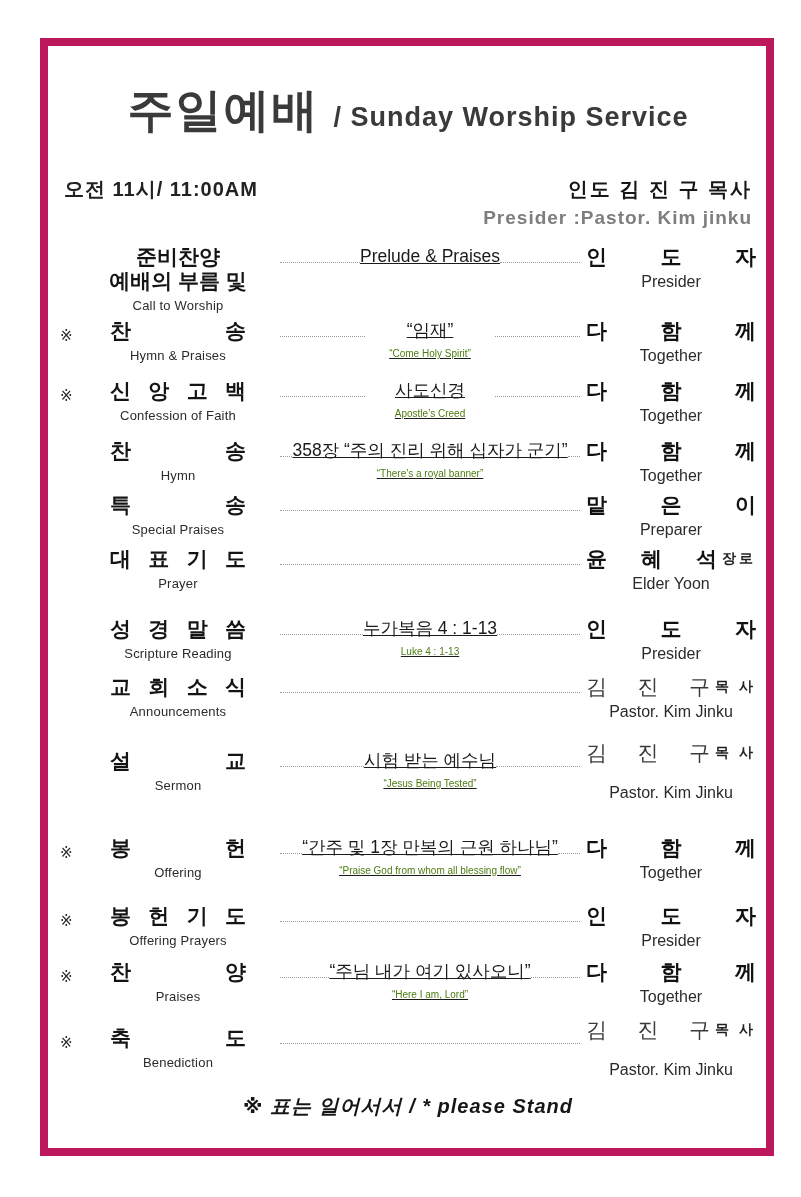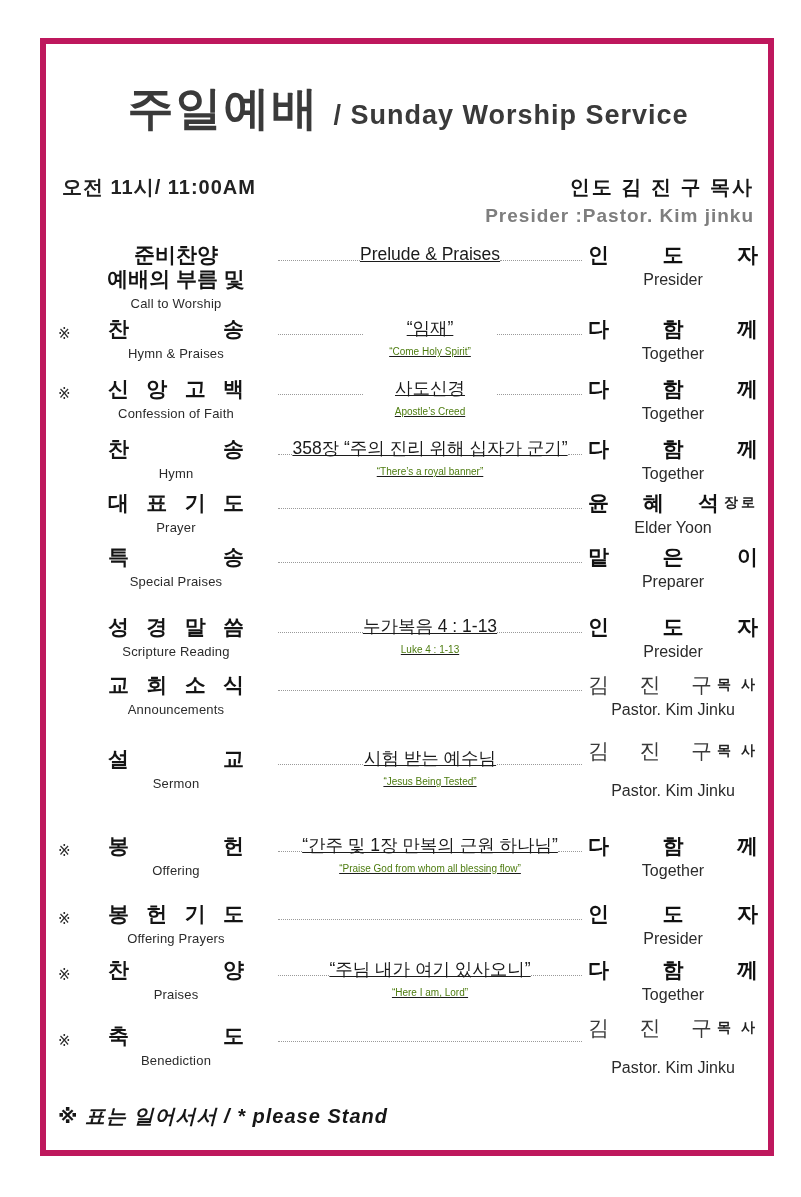--- a/index.html
+++ b/index.html
@@ -1,17 +1,17 @@
 <!DOCTYPE html>
 <html><head>
 <meta charset="utf-8">
 <style>
   html,body{margin:0;padding:0;background:#ffffff;}
   body{width:801px;height:1197px;position:relative;font-family:"Liberation Sans","DejaVu Sans",sans-serif;color:#1c1c1c;}
-  .frame{position:absolute;left:40px;top:38px;width:734px;height:1118px;border:6px solid #be185d;box-sizing:border-box;padding:20px 10px 0 12px;background:#ffffff;}
+  .frame{position:absolute;left:40px;top:38px;width:734px;height:1118px;border:8px solid #be185d;box-sizing:border-box;padding:20px 10px 0 12px;background:#ffffff;}
 
   
   .title-row{display:flex;justify-content:center;align-items:baseline;gap:14px;margin-top:14px;}
   .title-ko{font-size:46px;font-weight:800;color:#3a3a3a;letter-spacing:2px;}
   .title-en{font-size:27px;font-weight:700;color:#3a3a3a;letter-spacing:1px;}
 
   
   .subheader{display:flex;justify-content:space-between;align-items:flex-start;margin-top:34px;padding:0 4px;}
   .time{font-size:20px;font-weight:800;letter-spacing:1px;color:#222;}
   .presider{text-align:right;}
@@ -49,21 +49,21 @@
   .row:nth-child(8){margin-bottom:28px;}
   .row:nth-child(9){margin-bottom:34px;}
   .row:nth-child(10){margin-bottom:22px;}
   .row:nth-child(11){margin-bottom:10px;}
   .row:nth-child(12){margin-bottom:20px;}
   .row:nth-child(13){margin-bottom:0;}
   .row:nth-child(9) .name-line,.row:nth-child(13) .name-line{margin-top:-8px;}
   .row:nth-child(9) .col-right .en,.row:nth-child(13) .col-right .en{margin-top:18px;}
 
   
-  .footer{margin-top:26px;font-size:20px;font-weight:700;font-style:italic;letter-spacing:1px;color:#161616;}
+  .footer{margin-top:14px;text-align:center;font-size:20px;font-weight:700;font-style:italic;letter-spacing:1px;color:#161616;}
 </style>
 </head>
 <body>
 
 <div class="frame">
 
   <div class="title-row">
     <span class="title-ko">주일예배</span>
     <span class="title-en">/ Sunday Worship Service</span>
   </div>
@@ -174,20 +174,41 @@
         <span class="name">다 함 께</span>
 
       </div>
       <div class="en">Together</div>
     </div>
   </div>
 
   <div class="row">
     <div class="mark"></div>
     <div class="col-left">
+      <div class="ko">특 송</div>
+      <div class="en">Special Praises</div>
+    </div>
+    <div class="col-mid">
+      <div class="lead">
+        <span class="dots d1 full"></span>
+
+      </div>
+    </div>
+    <div class="col-right">
+      <div class="name-line">
+        <span class="name">맡 은 이</span>
+
+      </div>
+      <div class="en">Preparer</div>
+    </div>
+  </div>
+
+  <div class="row">
+    <div class="mark"></div>
+    <div class="col-left">
       <div class="ko">대 표 기 도</div>
       <div class="en">Prayer</div>
     </div>
     <div class="col-mid">
       <div class="lead">
         <span class="dots d1 full"></span>
 
       </div>
     </div>
     <div class="col-right">
@@ -195,41 +216,20 @@
         <span class="name">윤 혜 석</span>
         <span class="suffix">장로</span>
       </div>
       <div class="en">Elder Yoon</div>
     </div>
   </div>
 
   <div class="row">
     <div class="mark"></div>
     <div class="col-left">
-      <div class="ko">특 송</div>
-      <div class="en">Special Praises</div>
-    </div>
-    <div class="col-mid">
-      <div class="lead">
-        <span class="dots d1 full"></span>
-
-      </div>
-    </div>
-    <div class="col-right">
-      <div class="name-line">
-        <span class="name">맡 은 이</span>
-
-      </div>
-      <div class="en">Preparer</div>
-    </div>
-  </div>
-
-  <div class="row">
-    <div class="mark"></div>
-    <div class="col-left">
       <div class="ko">성 경 말 씀</div>
       <div class="en">Scripture Reading</div>
     </div>
     <div class="col-mid">
       <div class="lead">
         <span class="dots d1"></span>
         <span class="mid-text">
           <span class="mko">누가복음 4 : 1-13</span>
           <span class="men">Luke 4 : 1-13</span>
         </span>

